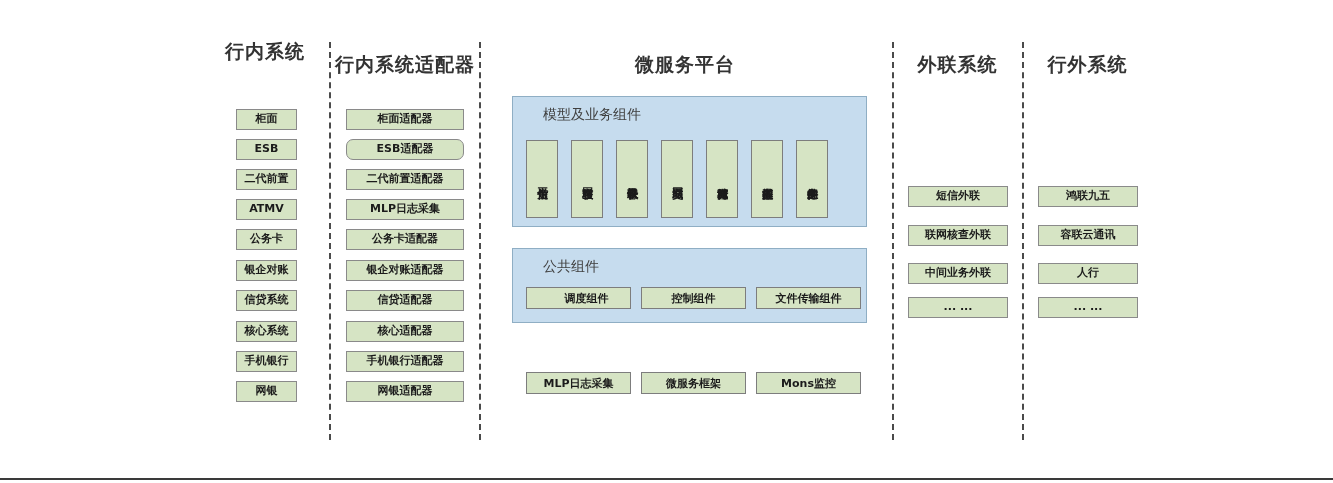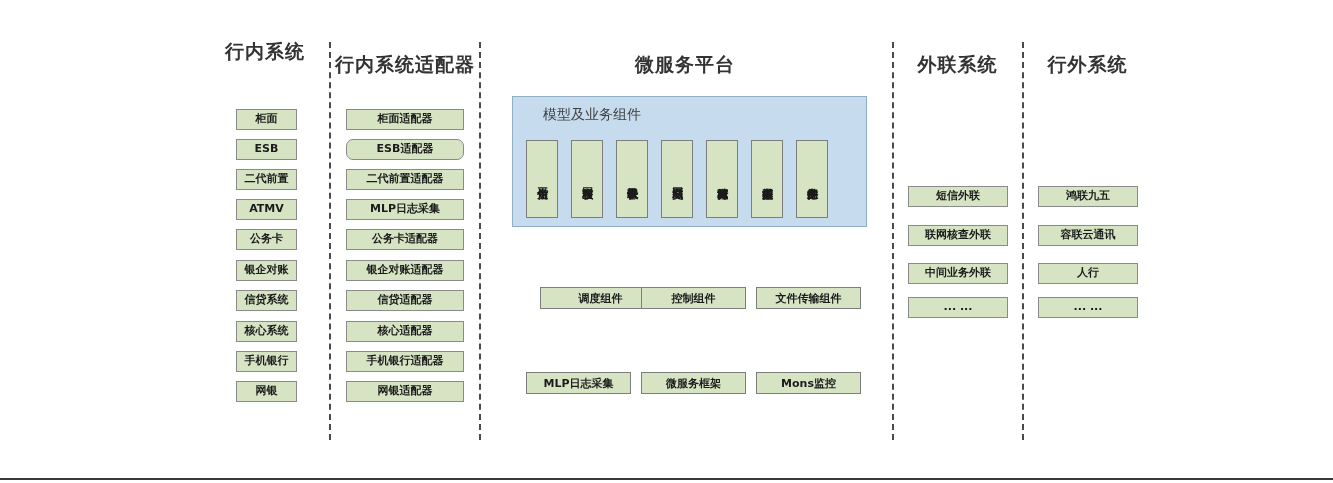--- a/index.html
+++ b/index.html
@@ -183,21 +183,24 @@
   <div class="vnode" style="left:706px; top:140px; width:32px; height:78px;">
     <span>城商行清算</span>
   </div>
   <div class="vnode" style="left:751px; top:140px; width:32px; height:78px;">
     <span>中间业务模型</span>
   </div>
   <div class="vnode" style="left:796px; top:140px; width:32px; height:78px;">
     <span>中间业务组件</span>
   </div>
 
-  <div class="pnode" style="left:540px; top:287px;padding-left:16px;">调度组件</div>
+  <div class="panel" style="left:512px; top:248px; width:355px; height:75px;">
+    <div class="panel-title">公共组件</div>
+  </div>
+  <div class="pnode" style="left:526px; top:287px;padding-left:16px;">调度组件</div>
   <div class="pnode" style="left:641px; top:287px;">控制组件</div>
   <div class="pnode" style="left:756px; top:287px;">文件传输组件</div>
 
   <div class="pnode" style="left:526px; top:372px;">MLP日志采集</div>
   <div class="pnode" style="left:641px; top:372px;">微服务框架</div>
   <div class="pnode" style="left:756px; top:372px;">Mons监控</div>
 
   <div class="node stack-node rcol" style="left:908px; top:186px;">短信外联</div>
   <div class="node stack-node rcol" style="left:908px; top:225px;">联网核查外联</div>
   <div class="node stack-node rcol" style="left:908px; top:263px;">中间业务外联</div>

